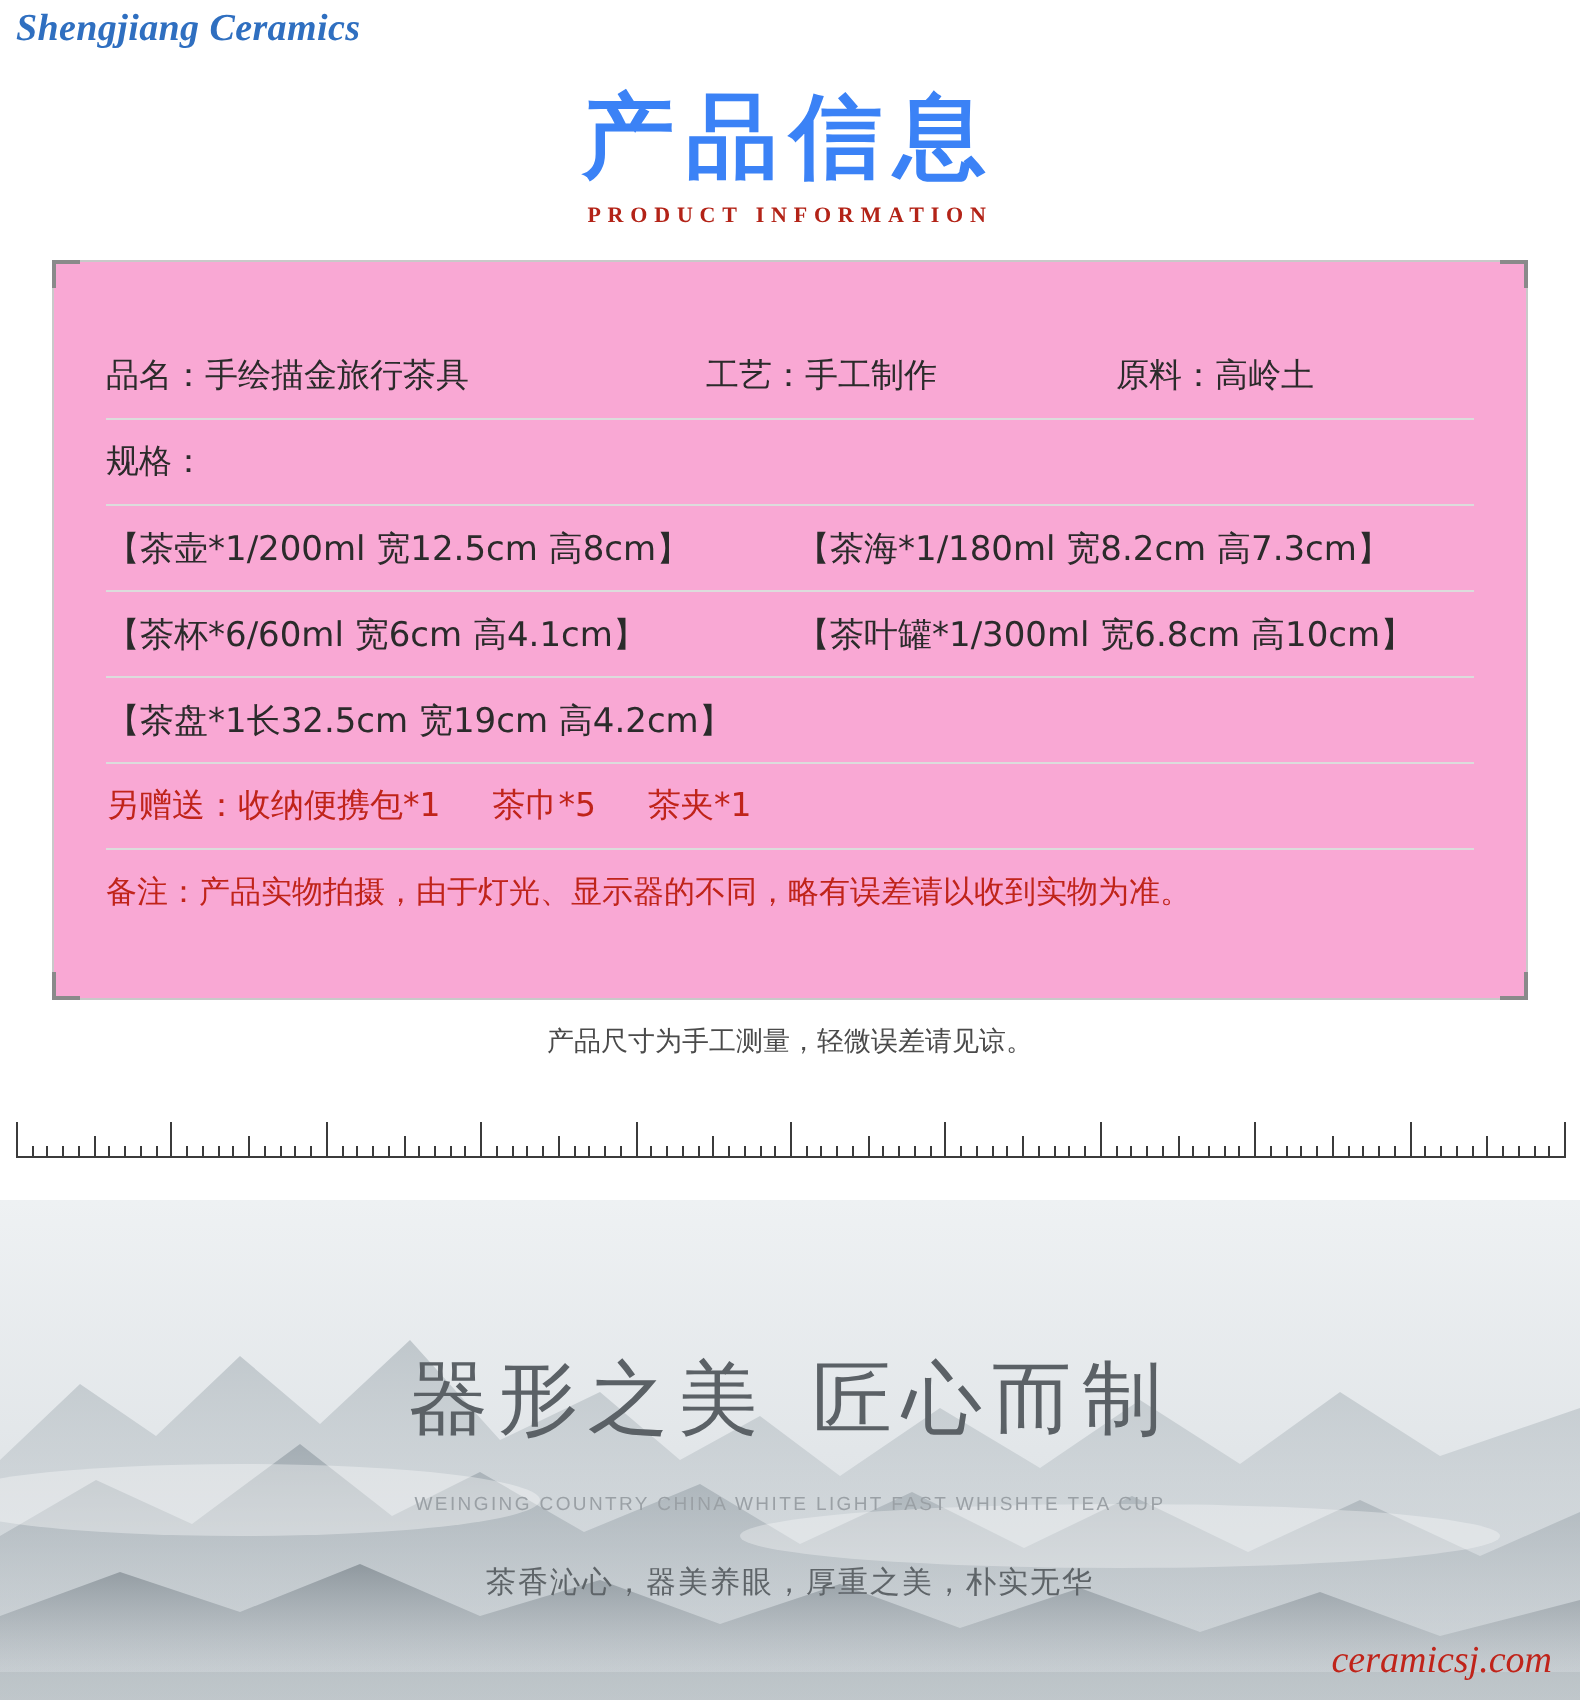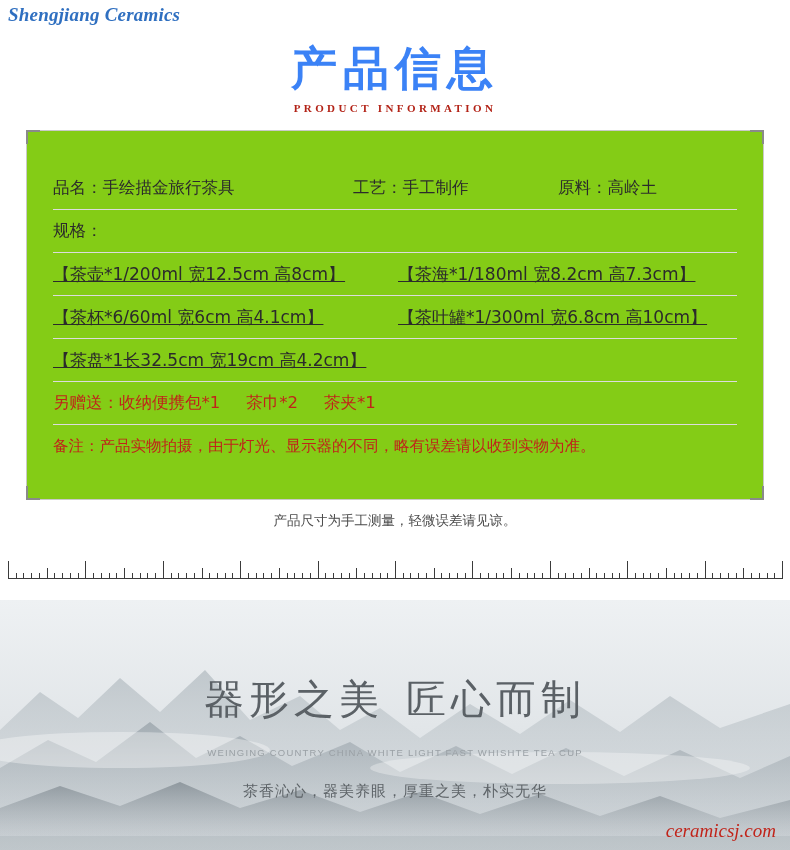--- a/index.html
+++ b/index.html
@@ -56,21 +56,21 @@
 
   
   .panel {
     position: absolute;
     left: 26px;
     top: 130px;
     width: 738px;
     height: 370px;
     border: 1px solid #c9c9c9;
     box-sizing: border-box;
-    background: #84cc16;
+    background: #f9a8d4;
   }
   .corner {
     position: absolute;
     width: 12px;
     height: 12px;
     border: 0 solid #8a8a8a;
   }
   .corner.tl { top: -1px; left: -1px; border-top-width: 2px; border-left-width: 2px; }
   .corner.tr { top: -1px; right: -1px; border-top-width: 2px; border-right-width: 2px; }
   .corner.bl { bottom: -1px; left: -1px; border-bottom-width: 2px; border-left-width: 2px; }
@@ -92,21 +92,21 @@
     font-size: 16.5px;
     color: #2b2b2b;
     white-space: nowrap;
   }
   .row.no-line { border-bottom: none; }
   .row .c1 { width: 300px; }
   .row .c2 { width: 205px; }
   .row .c3 { flex: 1; }
   .row .half-l { width: 345px; }
   .row .half-r { flex: 1; }
-  .row.spec { font-size: 17px; text-decoration: underline; }
+  .row.spec { font-size: 17px; }
   .red { color: #c0241a; }
   .red-gap { display: inline-block; width: 26px; }
   .note {
     font-size: 15.5px;
     color: #c0241a;
   }
   .footnote {
     position: absolute;
     top: 512px;
     left: 0;
@@ -234,21 +234,21 @@
       <div class="half-l">【茶杯*6/60ml  宽6cm  高4.1cm】</div>
       <div class="half-r">【茶叶罐*1/300ml  宽6.8cm  高10cm】</div>
     </div>
 
     <div class="row spec">
       <div class="half-r">【茶盘*1长32.5cm  宽19cm  高4.2cm】</div>
     </div>
 
     <div class="row">
       <div class="c3 red">
-        <span>另赠送：</span><span>收纳便携包*1</span><span class="red-gap"></span><span>茶巾*2</span><span class="red-gap"></span><span>茶夹*1</span>
+        <span>另赠送：</span><span>收纳便携包*1</span><span class="red-gap"></span><span>茶巾*5</span><span class="red-gap"></span><span>茶夹*1</span>
       </div>
     </div>
 
     <div class="row no-line">
       <div class="c3 note">备注：产品实物拍摄，由于灯光、显示器的不同，略有误差请以收到实物为准。</div>
     </div>
 
   </div>
 </div>
 

